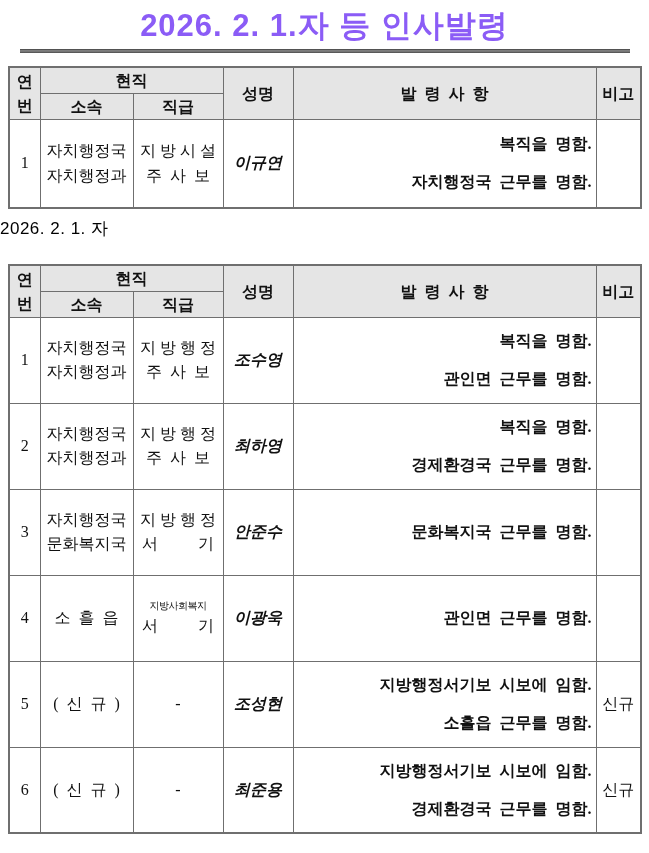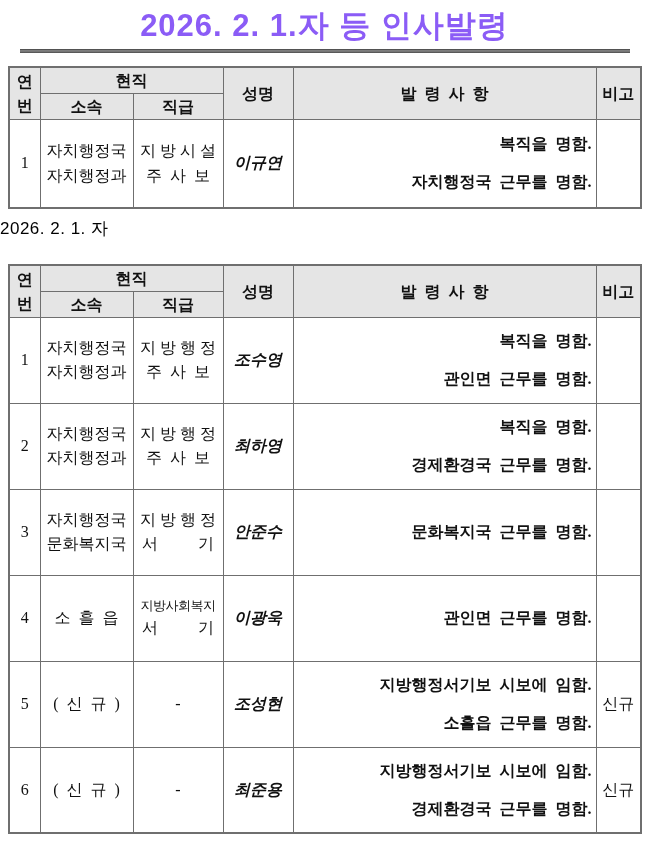--- a/index.html
+++ b/index.html
@@ -48,21 +48,21 @@
     font-size: 16px;
     white-space: pre-wrap;
     line-height: 1.45;
   }
   .doc-table thead tr { height: 26px; }
   #table1 { margin-top: 13px; }
   #table1 tbody tr { height: 89px; }
   #table2 { margin-top: 24px; }
   #table2 tbody tr { height: 86px; }
   .cell-line { white-space: pre-wrap; line-height: 1.55; font-size: 16px; }
-  .cell-line.small { font-size: 13px; letter-spacing: -0.5px; }
+  .cell-line.small { font-size: 10px; letter-spacing: -0.5px; }
   td.cell-no { font-size: 16px; font-family: "Liberation Serif", serif; }
   td.cell-dept .cell-line, td.cell-rank .cell-line { padding: 0 5px; }
   td.cell-name {
     font-family: "Liberation Sans", sans-serif;
     font-weight: 700;
     font-size: 17px;
     font-style: italic;
   }
   td.cell-orders { text-align: right; padding-left: 24px; padding-right: 4px; font-weight: bold; }
   td.cell-orders .cell-line { word-spacing: 4px; }

